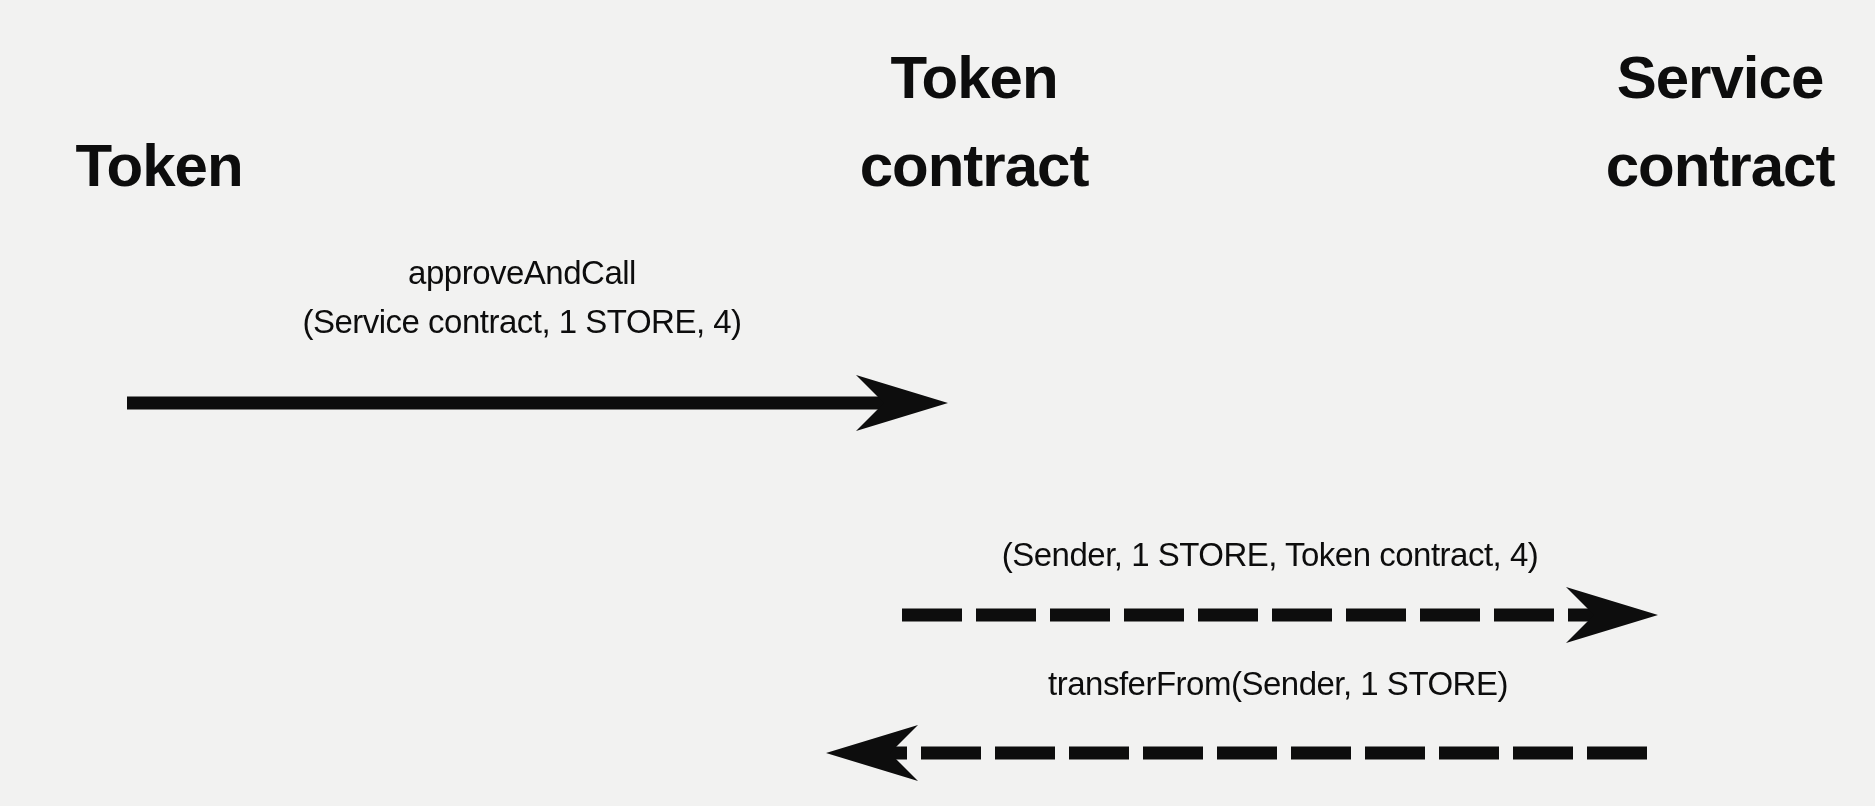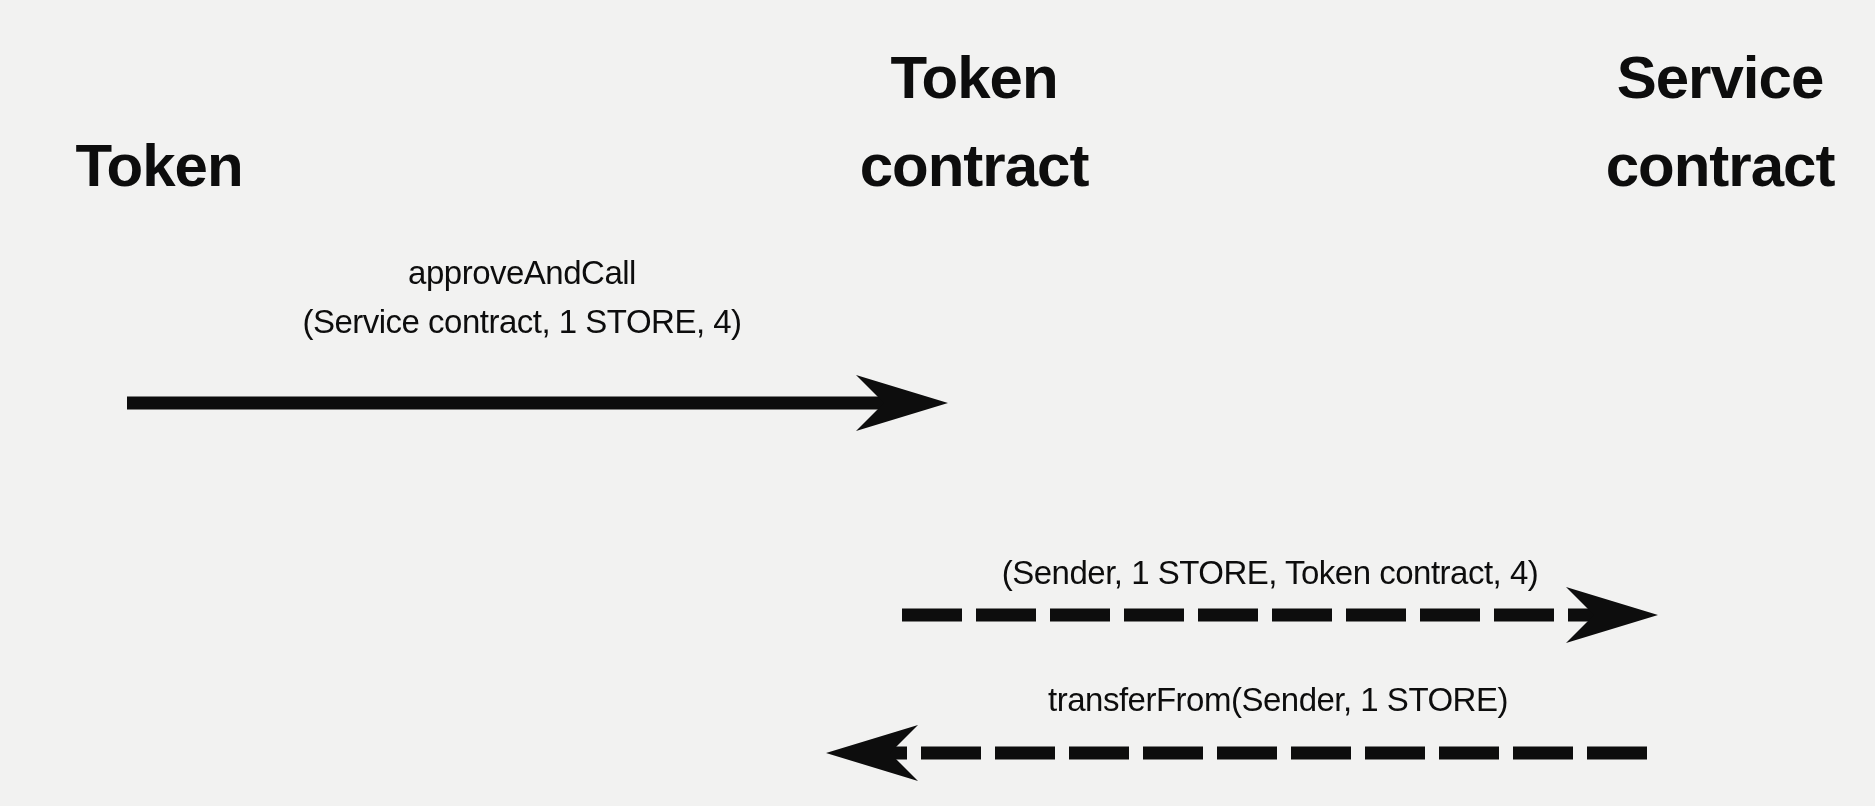--- a/index.html
+++ b/index.html
@@ -82,17 +82,17 @@
 
     <g>
       <line class="shaft dashed" x1="1647" y1="753" x2="884" y2="753"></line>
       <polygon class="head" points="826,753 918,725 890,753 918,781"></polygon>
     </g>
   </svg>
 
   <div class="msg" style="left:522px; top:273px;">approveAndCall</div>
   <div class="msg" style="left:522px; top:322px;">(Service contract, 1 STORE, 4)</div>
 
-  <div class="msg" style="left:1270px; top:573px;">(Sender, 1 STORE, Token contract, 4)</div>
+  <div class="msg" style="left:1270px; top:555px;">(Sender, 1 STORE, Token contract, 4)</div>
 
-  <div class="msg" style="left:1278px; top:700px;">transferFrom(Sender, 1 STORE)</div>
+  <div class="msg" style="left:1278px; top:684px;">transferFrom(Sender, 1 STORE)</div>
 
 </div>
 
 </body></html>

